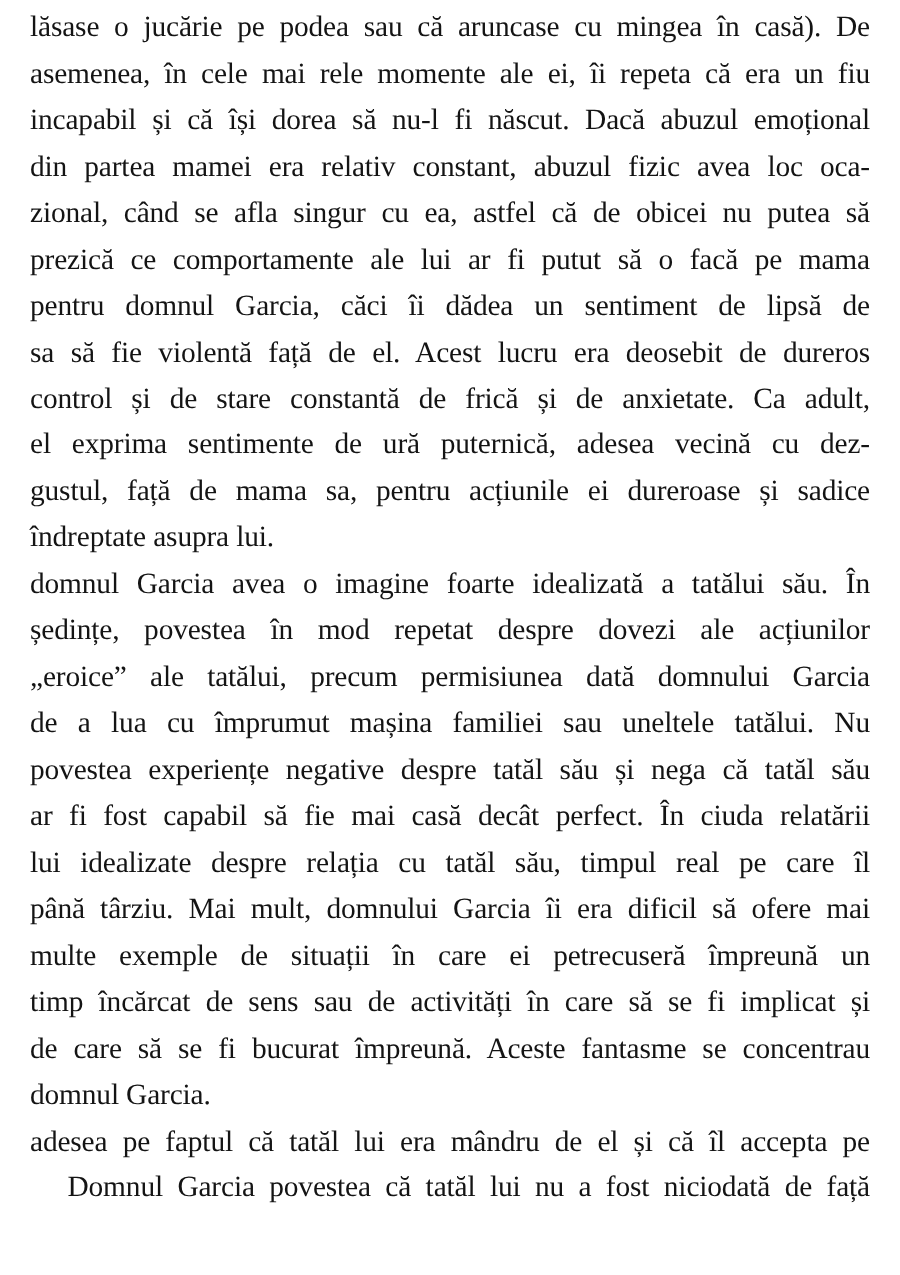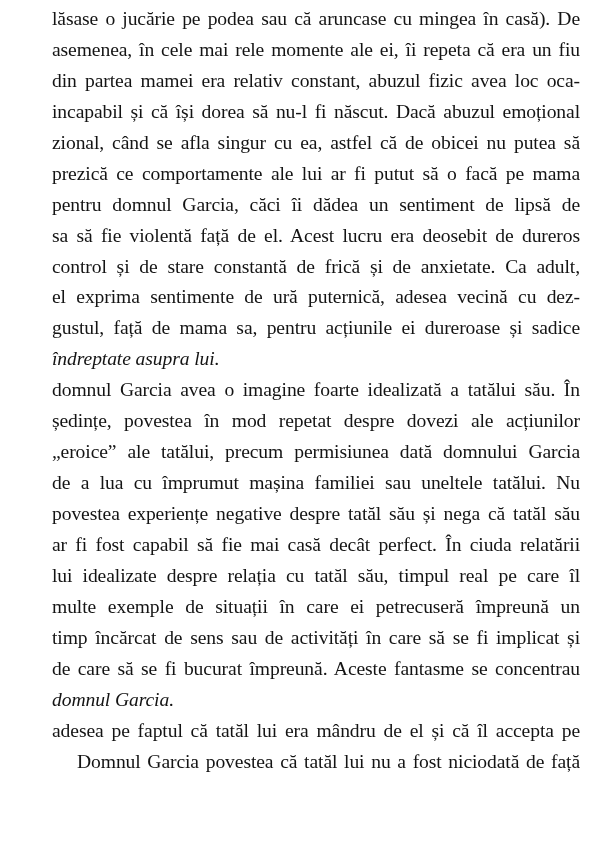--- a/index.html
+++ b/index.html
@@ -23,58 +23,57 @@
       line-height: 30.95px;
       color: #141414;
       letter-spacing: -0.1px;
     }
     .line {
       display: block;
       white-space: nowrap;
       text-align: justify;
       text-align-last: justify;
       height: 30.95px;
-      margin-left: 32px;
     }
     .line.last {
       text-align-last: left;
-      font-style: italic;
     }
     .line.indent {
       padding-left: 25px;
     }
   </style>
 </head>
 <body>
 
 <div class="page">
 
   <div class="paragraph">
     <span class="line">lăsase o jucărie pe podea sau că aruncase cu mingea în casă). De</span>
     <span class="line">asemenea, în cele mai rele momente ale ei, îi repeta că era un fiu</span>
+    <span class="line">incapabil și că își dorea să nu-l fi născut. Dacă abuzul emoțional</span>
     <span class="line">din partea mamei era relativ constant, abuzul fizic avea loc oca-</span>
-    <span class="line">incapabil și că își dorea să nu-l fi născut. Dacă abuzul emoțional</span>
     <span class="line">zional, când se afla singur cu ea, astfel că de obicei nu putea să</span>
     <span class="line">prezică ce comportamente ale lui ar fi putut să o facă pe mama</span>
     <span class="line">pentru domnul Garcia, căci îi dădea un sentiment de lipsă de</span>
     <span class="line">sa să fie violentă față de el. Acest lucru era deosebit de dureros</span>
     <span class="line">control și de stare constantă de frică și de anxietate. Ca adult,</span>
     <span class="line">el exprima sentimente de ură puternică, adesea vecină cu dez-</span>
     <span class="line">gustul, față de mama sa, pentru acțiunile ei dureroase și sadice</span>
     <span class="line last">îndreptate asupra lui.</span>
   </div>
 
   <div class="paragraph">
     <span class="line">domnul Garcia avea o imagine foarte idealizată a tatălui său. În</span>
     <span class="line">ședințe, povestea în mod repetat despre dovezi ale acțiunilor</span>
     <span class="line">„eroice” ale tatălui, precum permisiunea dată domnului Garcia</span>
     <span class="line">de a lua cu împrumut mașina familiei sau uneltele tatălui. Nu</span>
     <span class="line">povestea experiențe negative despre tatăl său și nega că tatăl său</span>
     <span class="line">ar fi fost capabil să fie mai casă decât perfect. În ciuda relatării</span>
     <span class="line">lui idealizate despre relația cu tatăl său, timpul real pe care îl</span>
+    <span class="line">până târziu. Mai mult, domnului Garcia îi era dificil să ofere mai</span>
     <span class="line">multe exemple de situații în care ei petrecuseră împreună un</span>
     <span class="line">timp încărcat de sens sau de activități în care să se fi implicat și</span>
     <span class="line">de care să se fi bucurat împreună. Aceste fantasme se concentrau</span>
     <span class="line last">domnul Garcia.</span>
     <span class="line">adesea pe faptul că tatăl lui era mândru de el și că îl accepta pe</span>
   </div>
 
   <div class="paragraph">
     <span class="line indent">Domnul Garcia povestea că tatăl lui nu a fost niciodată de față</span>
 

